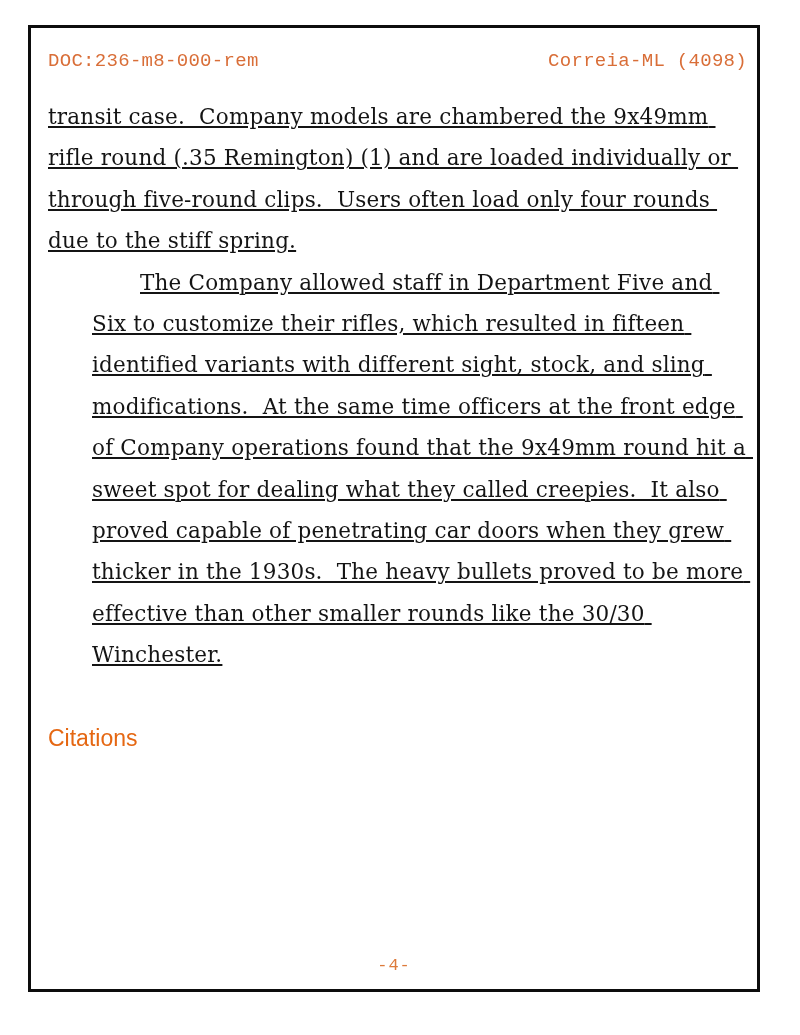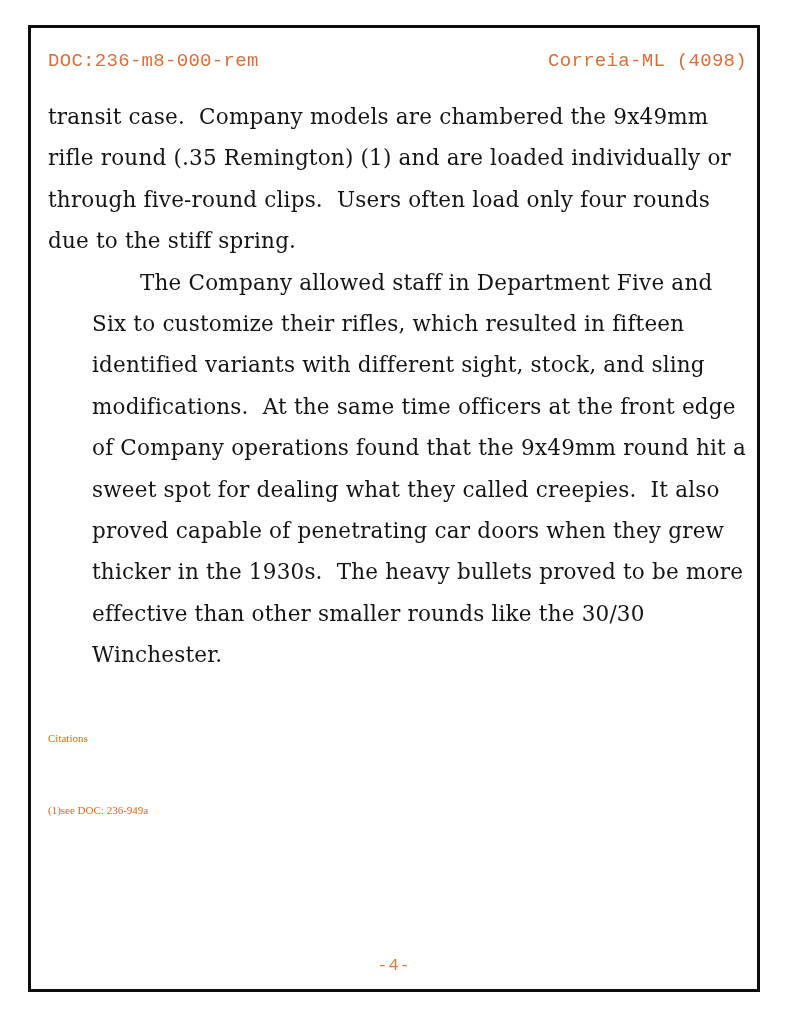--- a/index.html
+++ b/index.html
@@ -40,35 +40,36 @@
   .body-text {
     position: absolute;
     top: 68px;
     left: 17px;
     width: 702px;
     font-family: "DejaVu Serif", "Liberation Serif", serif;
     font-size: 21.5px;
     line-height: 41.4px;
     letter-spacing: 0.2px;
     color: #141414;
+    text-decoration: underline;
   }
   .body-text p {
     margin: 0;
     white-space: pre-wrap;
   }
   .body-text p.indent {
     text-indent: 48px;
     margin-left: 44px;
   }
   .citations {
     position: absolute;
     top: 650px;
     left: 17px;
-    font-family: Liberation Serif, serif;
-    font-size: 11px;
+    font-family: Liberation Sans, sans-serif;
+    font-size: 23px;
     line-height: 24px;
     color: #e56712;
     white-space: pre-wrap;
   }
   .footer {
     position: absolute;
     top: 928px;
     left: 0;
     width: 100%;
     text-align: center;
@@ -88,20 +89,19 @@
     <span>Correia-ML (4098)</span>
   </div>
 
   <div class="body-text">
     <p>transit case.  Company models are chambered the 9x49mm rifle round (.35 Remington) (1) and are loaded individually or through five-round clips.  Users often load only four rounds due to the stiff spring.</p>
     <p class="indent">The Company allowed staff in Department Five and Six to customize their rifles, which resulted in fifteen identified variants with different sight, stock, and sling modifications.  At the same time officers at the front edge of Company operations found that the 9x49mm round hit a sweet spot for dealing what they called creepies.  It also proved capable of penetrating car doors when they grew thicker in the 1930s.  The heavy bullets proved to be more effective than other smaller rounds like the 30/30 Winchester.</p>
   </div>
 
   <div class="citations">
     <div>Citations</div>
-    <div>(1)see DOC: 236-949a</div>
   </div>
 
   <div class="footer">
     <span>-4-</span>
   </div>
 
 </div>
 
 </body></html>

